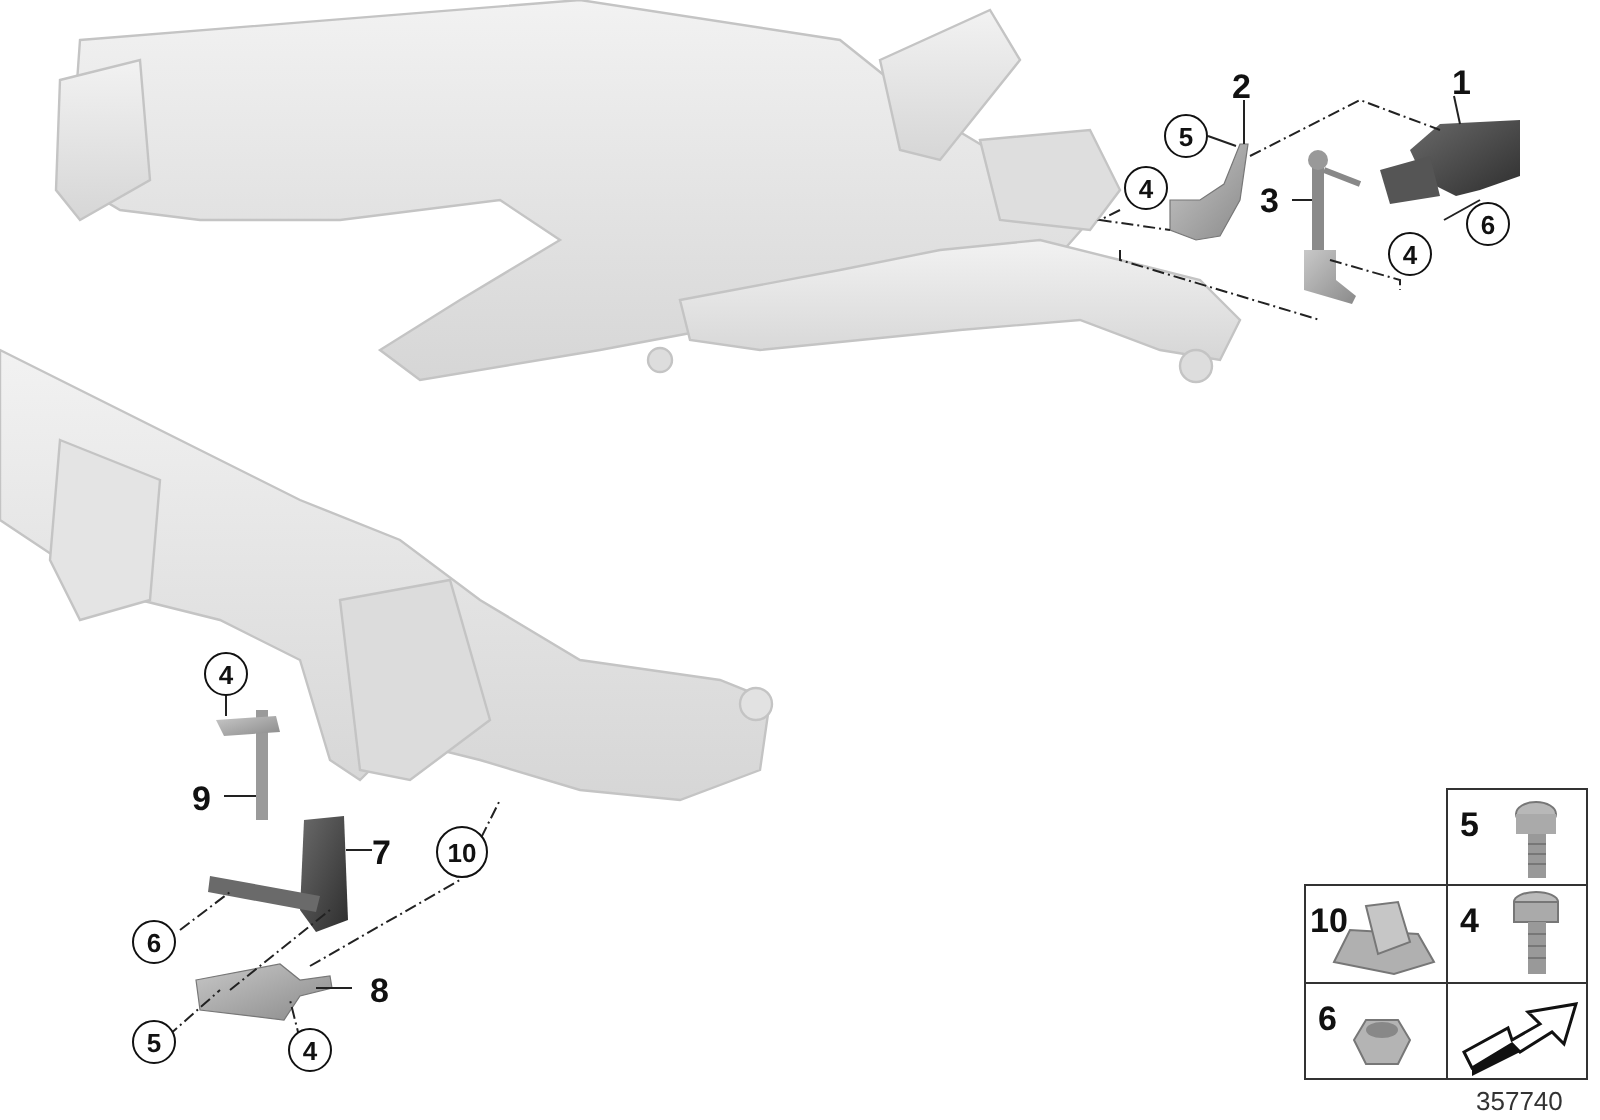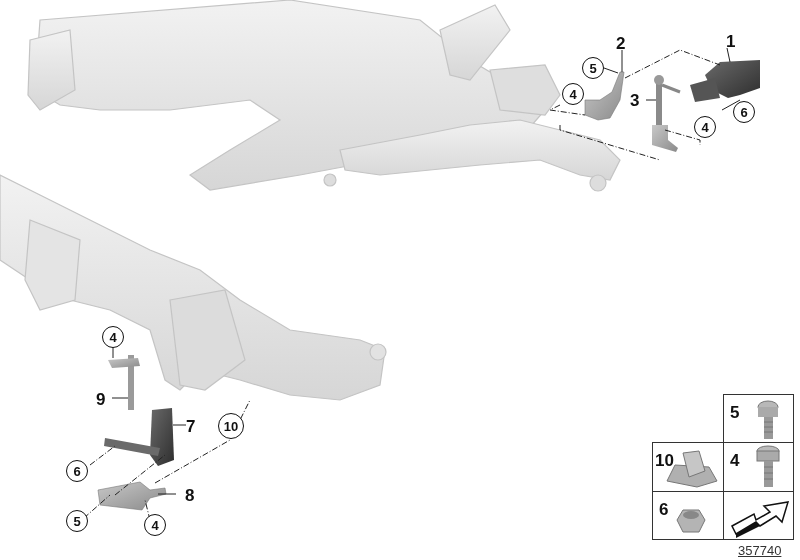--- a/index.html
+++ b/index.html
@@ -158,14 +158,14 @@
       </svg>
     </div>
     <div class="legend-cell" style="left:71px;top:97px;width:71px;height:49px;">
       <svg width="71" height="49">
         <polygon points="8,34 30,22 32,28 46,20 40,14 64,10 58,30 52,24 36,34 32,30 12,42" fill="#fff" stroke="#111" stroke-width="1.5"></polygon>
         <polygon points="12,42 32,30 36,34 12,46" fill="#111"></polygon>
       </svg>
     </div>
   </div>
 
-  <div class="catno" style="left:738px;top:543px;text-decoration:underline;">357740</div>
+  <div class="catno" style="left:738px;top:543px;">357740</div>
 </div>
 
 </body></html>

